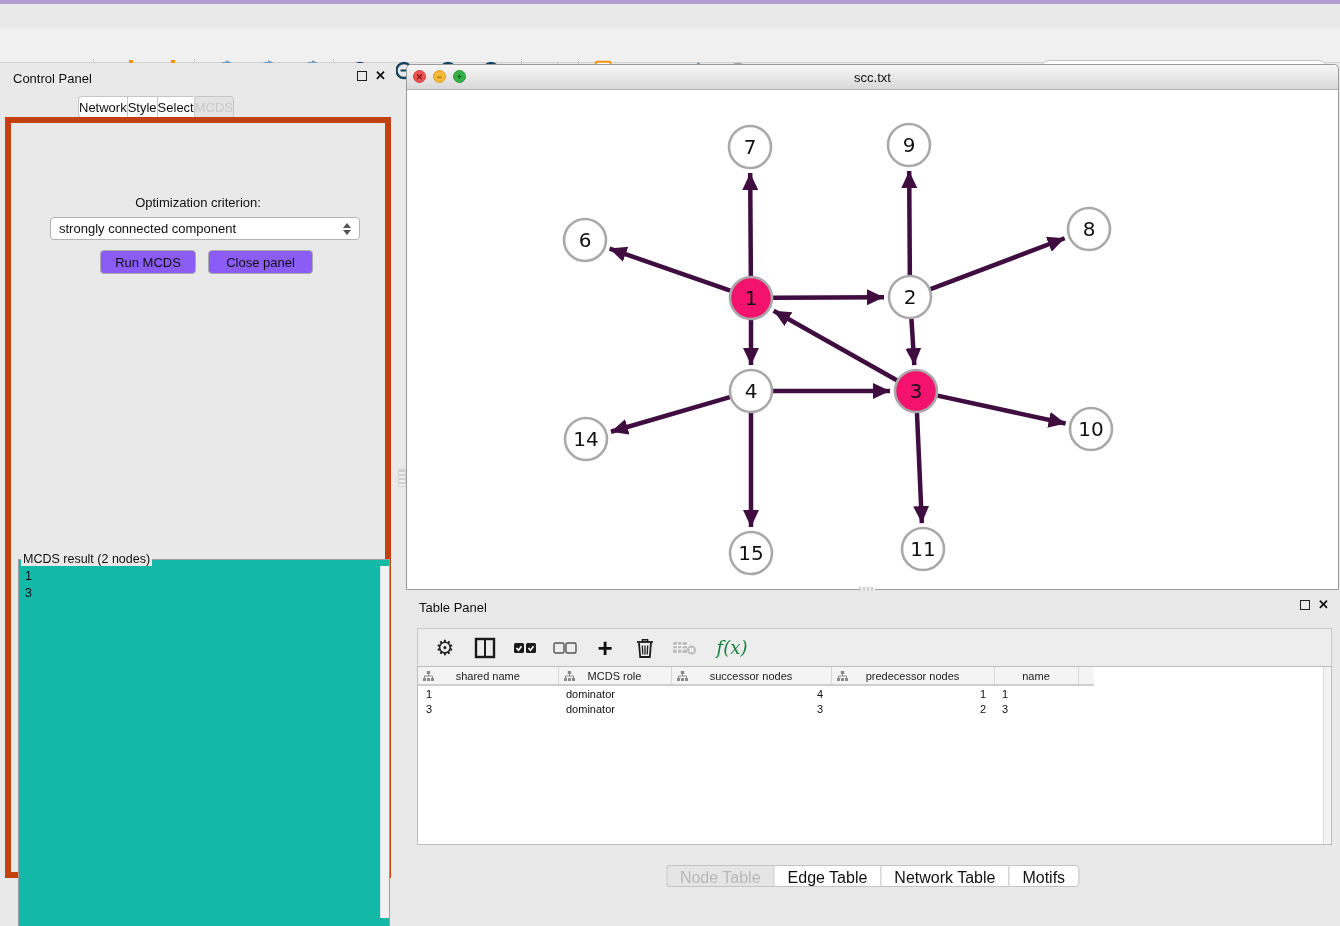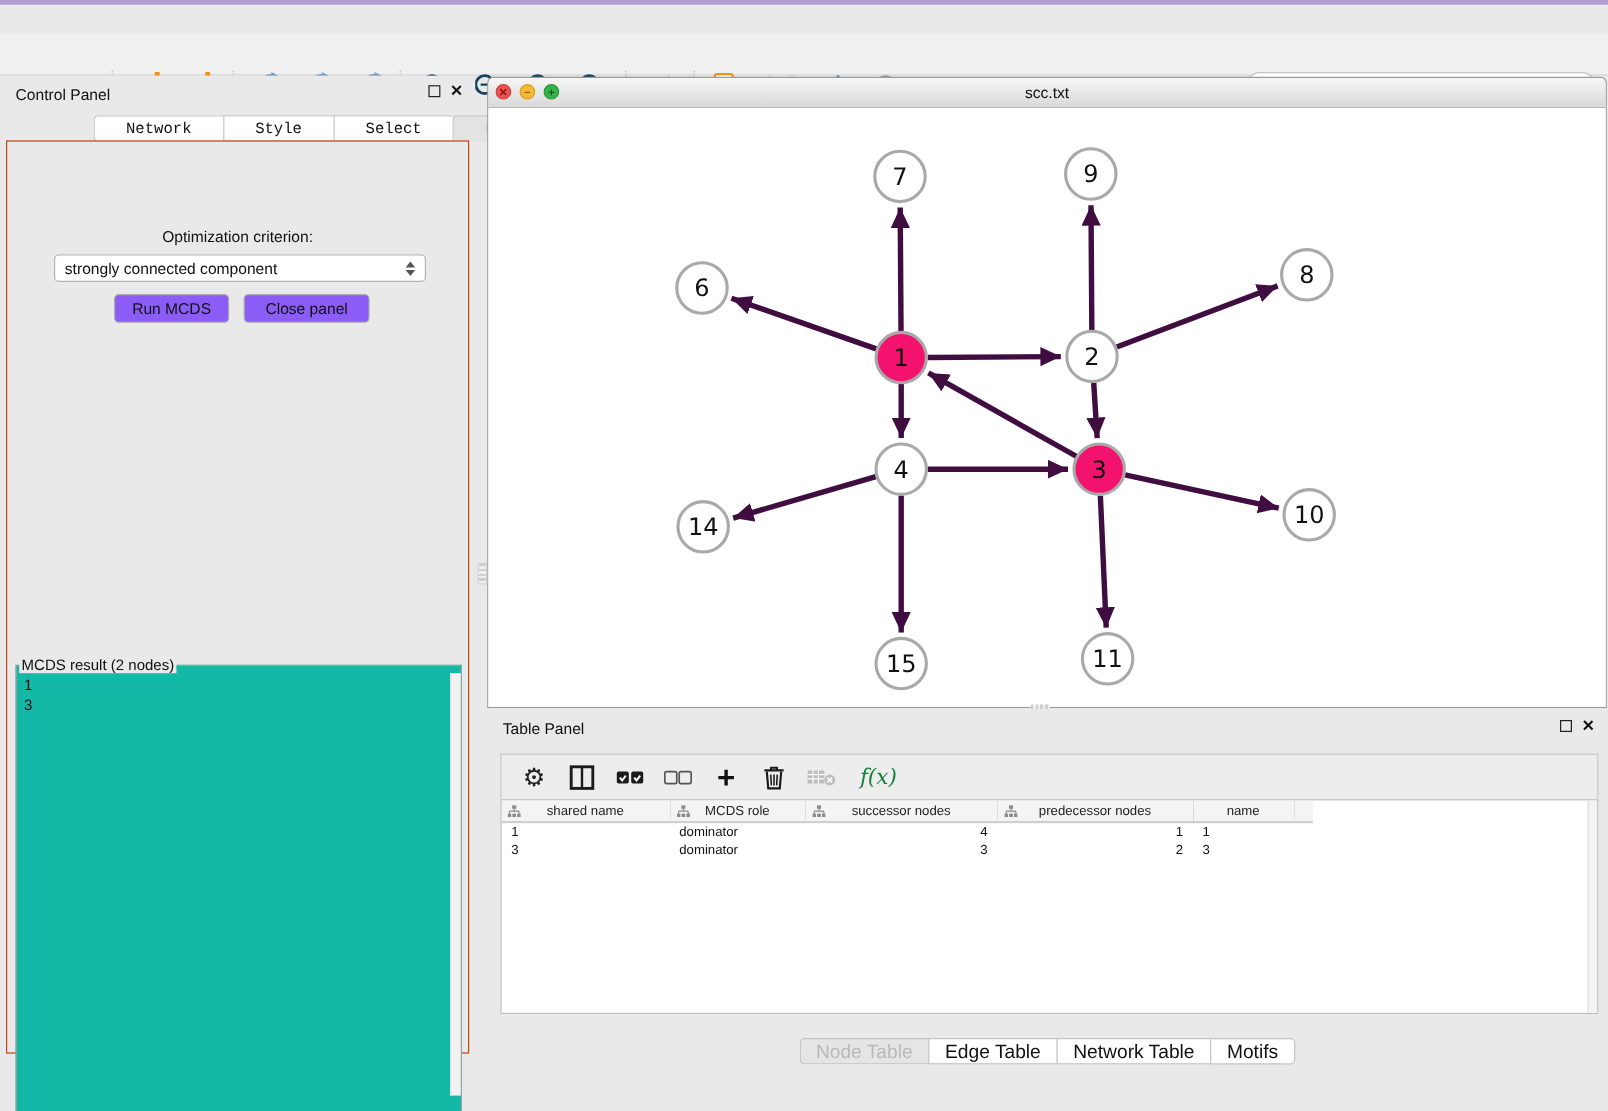--- a/index.html
+++ b/index.html
@@ -31,28 +31,28 @@
 
   
   .control-panel { position:absolute; left:0; top:63px; width:396px; height:827px; background:#e9e9e9; }
   .panel-head { position:absolute; left:0; top:0; width:100%; height:30px; }
   .panel-title { position:absolute; left:13px; top:8px; font-size:13px; color:#111; }
   .winbtns { position:absolute; right:10px; top:8px; display:flex; gap:8px; align-items:center; }
   .wb-restore { width:10px; height:10px; border:1.6px solid #222; display:inline-block; }
   .wb-close { font-size:13px; font-weight:bold; color:#111; line-height:10px; }
 
   .cp-tabs { position:absolute; left:78px; top:33px; height:22px; display:flex; }
-  .cp-tab { padding:3px 26px 4px; font-size:13px; color:#111; background:#ffffff;
-    border:1px solid #c6c6c6; border-right:none;font-family:Liberation Mono, monospace; }
+  .cp-tab { padding:3px 0 4px; font-size:13px; color:#111; background:#ffffff;
+    border:1px solid #c6c6c6; border-right:none; }
   .cp-tab:first-child { border-top-left-radius:4px; border-bottom-left-radius:4px; }
   .cp-tab.active { background:#e3e3e3; color:#c9c9c9; border-right:1px solid #c6c6c6;
     border-top-right-radius:4px; border-top-left-radius:4px; border-bottom:none; }
 
   .cp-content { position:absolute; left:5px; top:54px; width:386px; height:761px;
-    background:#e9e9e9; border:1px solid #c2410c; }
+    background:#e9e9e9; border:6px solid #c2410c; }
   .opt-label { position:absolute; left:0; top:72px; width:100%; text-align:center;
     font-size:13px; color:#111; }
   .dropdown { position:absolute; left:39px; top:94px; width:310px; height:23px;
     background:#ffffff; border:1px solid #b3b3b3; border-radius:4px; display:flex;
     align-items:center; padding:0 8px; font-size:13px; color:#111; }
   .dd-arrows { margin-left:auto; display:flex; flex-direction:column; gap:2px; }
   .dd-arrows i { width:0; height:0; border-left:4px solid transparent; border-right:4px solid transparent; }
   .dd-up { border-bottom:5px solid #555; }
   .dd-down { border-top:5px solid #555; }
   .cp-btn { position:absolute; top:127px; height:24px; background:#8b5cf6;

